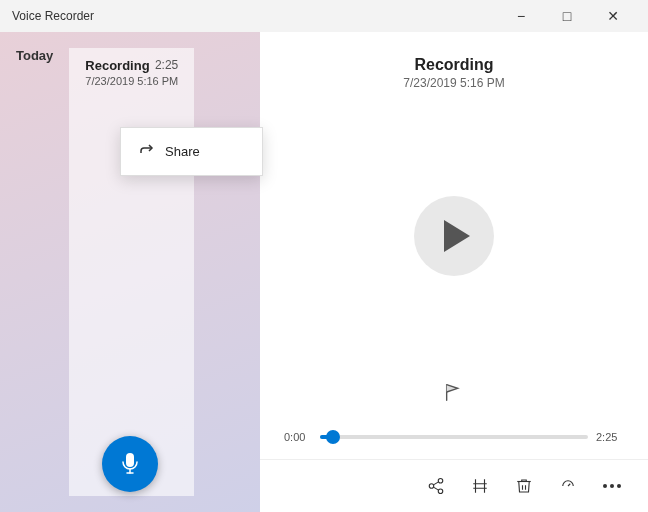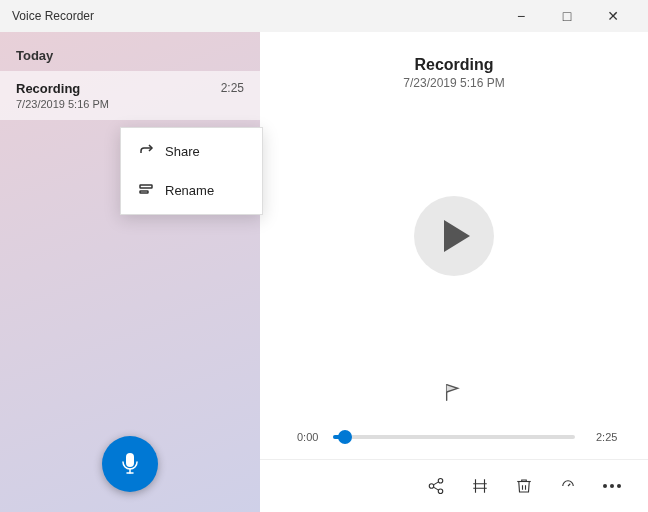--- a/index.html
+++ b/index.html
@@ -54,21 +54,21 @@
       height: calc(512px - 32px);
       position: relative;
     }
 
     
     .left-panel {
       width: 260px;
       background: linear-gradient(160deg, #e8d0d8 0%, #cfd0e8 100%);
       position: relative;
       display: flex;
-      flex-direction: column;
+      flex-direction: row;
       padding: 16px 0;
     }
     .section-label {
       font-size: 13px;
       font-weight: 600;
       color: #333;
       padding: 0 16px 8px;
     }
     .recording-item {
       background: rgba(255,255,255,0.6);
@@ -211,21 +211,20 @@
       padding: 0 24px;
       margin-bottom: 16px;
       display: flex;
       align-items: center;
       gap: 8px;
     }
     .time-label {
       font-size: 11px;
       color: #555;
       min-width: 28px;
-      margin-left: 13px;
     }
     .scrubber-track {
       flex: 1;
       height: 4px;
       background: #ddd;
       border-radius: 2px;
       position: relative;
     }
     .scrubber-fill {
       height: 100%;
@@ -295,29 +294,20 @@
     <div class="context-menu">
       <div class="context-menu-item">
         <span class="ctx-icon">
           <svg width="16" height="16" viewBox="0 0 16 16" fill="none" stroke="#333" stroke-width="1.5">
             <path d="M11 3l3 3-3 3"></path>
             <path d="M14 6H6a3 3 0 0 0-3 3v2"></path>
           </svg>
         </span>
         <span>Share</span>
       </div>
-      <div class="context-menu-item">
-        <span class="ctx-icon">
-          <svg width="16" height="16" viewBox="0 0 16 16" fill="none" stroke="#333" stroke-width="1.5">
-            <rect x="2" y="4" width="12" height="3" rx="0.5"></rect>
-            <rect x="2" y="10" width="8" height="2" rx="0.5"></rect>
-          </svg>
-        </span>
-        <span>Rename</span>
-      </div>
     </div>
 
     <button class="mic-fab">
       <svg class="mic-icon-svg" viewBox="0 0 24 24">
         <path d="M12 1a4 4 0 0 1 4 4v6a4 4 0 0 1-8 0V5a4 4 0 0 1 4-4z"></path>
         <path d="M19 10a7 7 0 0 1-14 0" stroke="white" stroke-width="1.5" fill="none" stroke-linecap="round"></path>
         <line x1="12" y1="17" x2="12" y2="21" stroke="white" stroke-width="1.5" stroke-linecap="round"></line>
         <line x1="9" y1="21" x2="15" y2="21" stroke="white" stroke-width="1.5" stroke-linecap="round"></line>
       </svg>
     </button>

